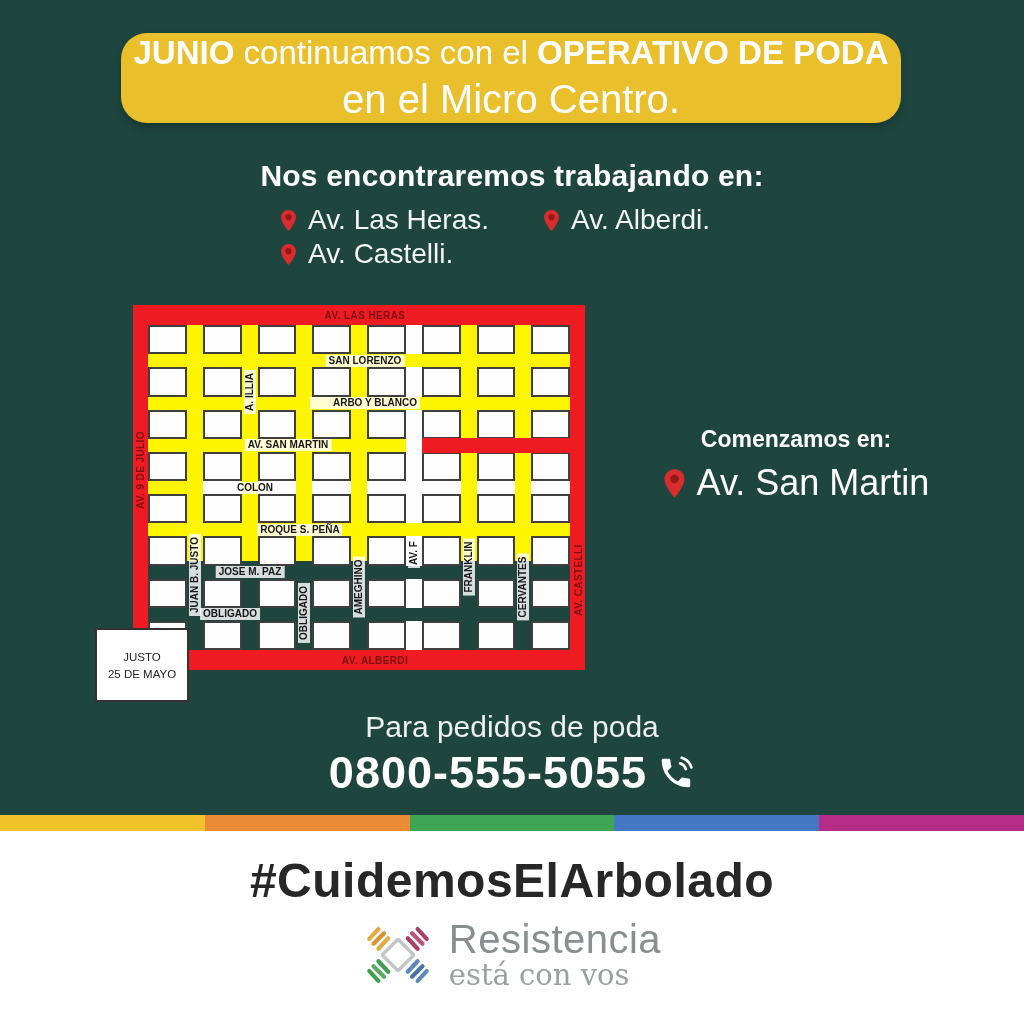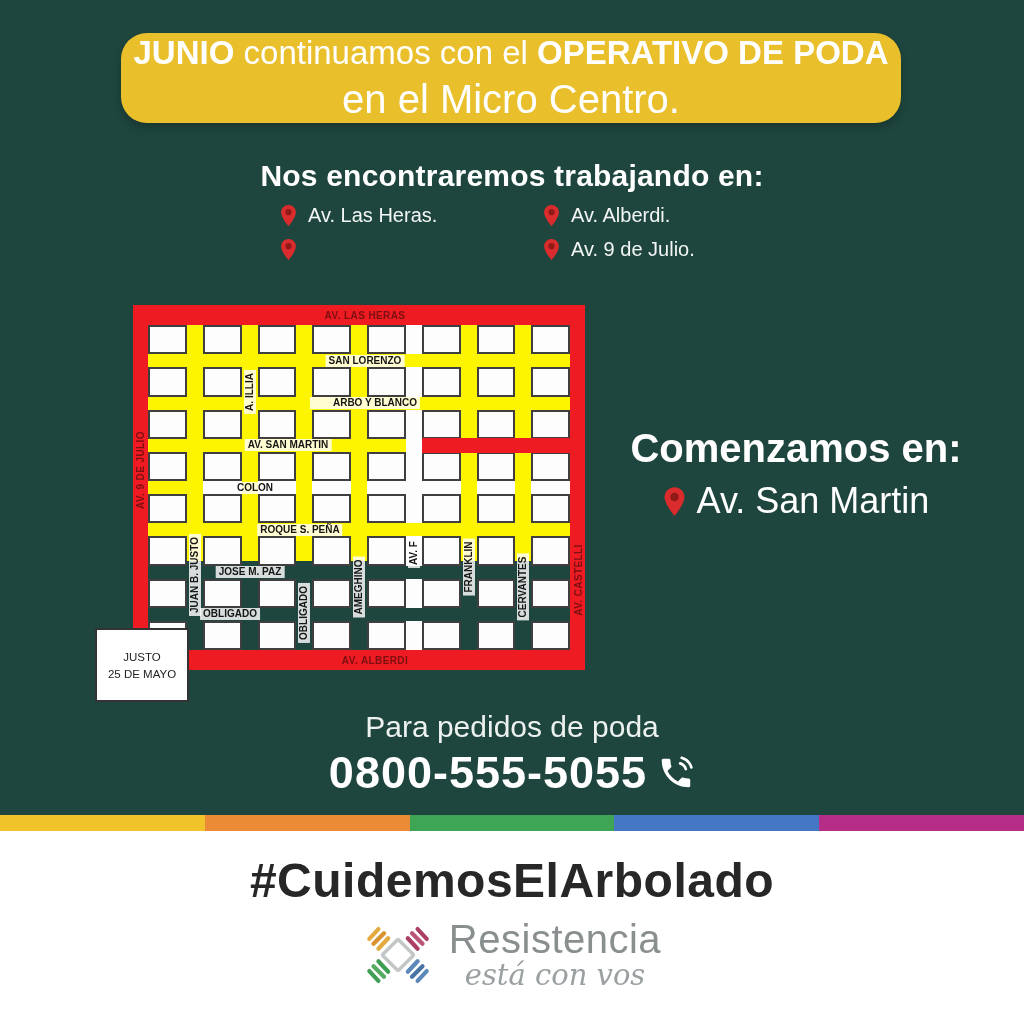--- a/index.html
+++ b/index.html
@@ -14,21 +14,21 @@
           border-radius:26px;display:flex;flex-direction:column;justify-content:center;align-items:center;
           line-height:1.25;box-shadow:0 5px 9px rgba(0,0,0,.22);}
   .banner .l1{font-size:33px;color:#fff;white-space:pre;}
   .banner .l1 b{font-weight:800;}
   .banner .l2{font-size:40px;color:#fff;}
 
   
   .work-heading{position:absolute;top:159px;left:0;width:100%;text-align:center;
                 font-size:30px;font-weight:800;color:#fff;letter-spacing:.2px;}
   .loc-grid{position:absolute;top:204px;left:280px;display:grid;grid-template-columns:263px 263px;row-gap:2px;}
-  .loc{display:flex;align-items:flex-start;gap:11px;font-size:20px;color:#f3f6f4;height:32px;}
+  .loc{display:flex;align-items:center;gap:11px;font-size:28px;color:#f3f6f4;height:32px;}
   .pin-s{width:17px;height:23px;flex:0 0 auto;}
   .pin-l{width:23px;height:31px;flex:0 0 auto;}
 
   
   .map{position:absolute;left:133px;top:305px;width:452px;height:365px;z-index:2;}
   .mb{position:absolute;background:var(--red);}
   .mb-top{left:0;top:0;width:452px;height:20px;}
   .mb-bottom{left:0;top:345px;width:452px;height:20px;}
   .mb-left{left:0;top:0;width:15px;height:365px;}
   .mb-right{left:437px;top:0;width:15px;height:365px;}
@@ -42,41 +42,41 @@
   .rseg{background:var(--red);}
   .hlabel,.vlabel{position:absolute;transform:translate(-50%,-50%);font-size:10px;font-weight:700;
                   color:#151515;background:rgba(255,255,255,.82);padding:0 3px;line-height:12px;white-space:nowrap;}
   .vlabel{transform:translate(-50%,-50%) rotate(-90deg);}
   .plaza{position:absolute;left:95px;top:628px;width:90px;height:70px;background:#fff;border:2px solid #333;
          z-index:6;display:flex;flex-direction:column;justify-content:center;align-items:center;gap:5px;
          font-size:11.5px;color:#222;text-align:center;}
 
   
   .start{position:absolute;left:606px;top:426px;width:380px;text-align:center;color:#fff;}
-  .start-h{font-size:40px;font-weight:800;}
+  .start-h{font-size:23px;font-weight:800;}
   .start-loc{margin-top:9px;display:flex;align-items:center;justify-content:center;gap:11px;font-size:36px;}
 
   
   .contact{position:absolute;top:710px;left:0;width:100%;text-align:center;color:#edf2f0;}
   .c1{font-size:30px;}
   .c2{margin-top:3px;font-size:45px;font-weight:800;letter-spacing:1px;
       display:flex;justify-content:center;align-items:center;gap:10px;color:#fff;}
   .phone-icon{width:38px;height:38px;}
 
   
   .stripe{position:absolute;left:0;top:815px;width:100%;height:16px;display:flex;}
   .stripe div{flex:1;}
   .white-bg{position:absolute;left:0;top:831px;width:100%;height:193px;background:#fff;}
   .hashtag{position:absolute;top:853px;left:0;width:100%;text-align:center;font-size:48px;
            font-weight:600;color:#272727;letter-spacing:.5px;}
   .logo-row{position:absolute;top:918px;left:0;width:100%;display:flex;justify-content:center;
             align-items:center;gap:16px;}
   .brand{font-size:40px;color:#898e8f;letter-spacing:.5px;line-height:1.05;}
-  .tagline{font-family:"DejaVu Serif",serif;font-style:italic;font-size:29px;color:#9aa0a1;
-           text-align:center;margin-top:-2px;}
+  .tagline{font-family:"DejaVu Serif",serif;font-size:29px;color:#9aa0a1;
+           text-align:left;margin-top:-2px;}
 </style>
 </head>
 <body>
 
 <div class="canvas">
 
   <div class="banner">
     <div class="l1"><b>JUNIO</b><span> continuamos con el </span><b>OPERATIVO DE PODA</b></div>
     <div class="l2">en el Micro Centro.</div>
   </div>
@@ -95,27 +95,21 @@
           <path d="M12 1C6.2 1 1.6 5.6 1.6 11.4 1.6 19 12 31 12 31s10.4-12 10.4-19.6C22.4 5.6 17.8 1 12 1z" fill="#da2c2c"></path>
           <circle cx="12" cy="11.3" r="4.4" fill="#8f1a17"></circle>
         </svg>
       <span>Av. Alberdi.</span>
     </div>
     <div class="loc">
       <svg class="pin-s" viewBox="0 0 24 32">
           <path d="M12 1C6.2 1 1.6 5.6 1.6 11.4 1.6 19 12 31 12 31s10.4-12 10.4-19.6C22.4 5.6 17.8 1 12 1z" fill="#da2c2c"></path>
           <circle cx="12" cy="11.3" r="4.4" fill="#8f1a17"></circle>
         </svg>
-    </div>
-    <div class="loc">
-      <svg class="pin-s" viewBox="0 0 24 32">
-          <path d="M12 1C6.2 1 1.6 5.6 1.6 11.4 1.6 19 12 31 12 31s10.4-12 10.4-19.6C22.4 5.6 17.8 1 12 1z" fill="#da2c2c"></path>
-          <circle cx="12" cy="11.3" r="4.4" fill="#8f1a17"></circle>
-        </svg>
-      <span>Av. 9 de Julio.</span>
+      <span>Av. Castelli.</span>
     </div>
   </div>
 
   <div class="map">
     <div class="mb mb-top"></div>
     <div class="mb mb-bottom"></div>
     <div class="mb mb-left"></div>
     <div class="mb mb-right"></div>
     <div id="map-interior" class="map-interior">
         <div class="wseg" style="left: 54.75px; top: 156px; width: 38.75px; height: 13px;"></div>

